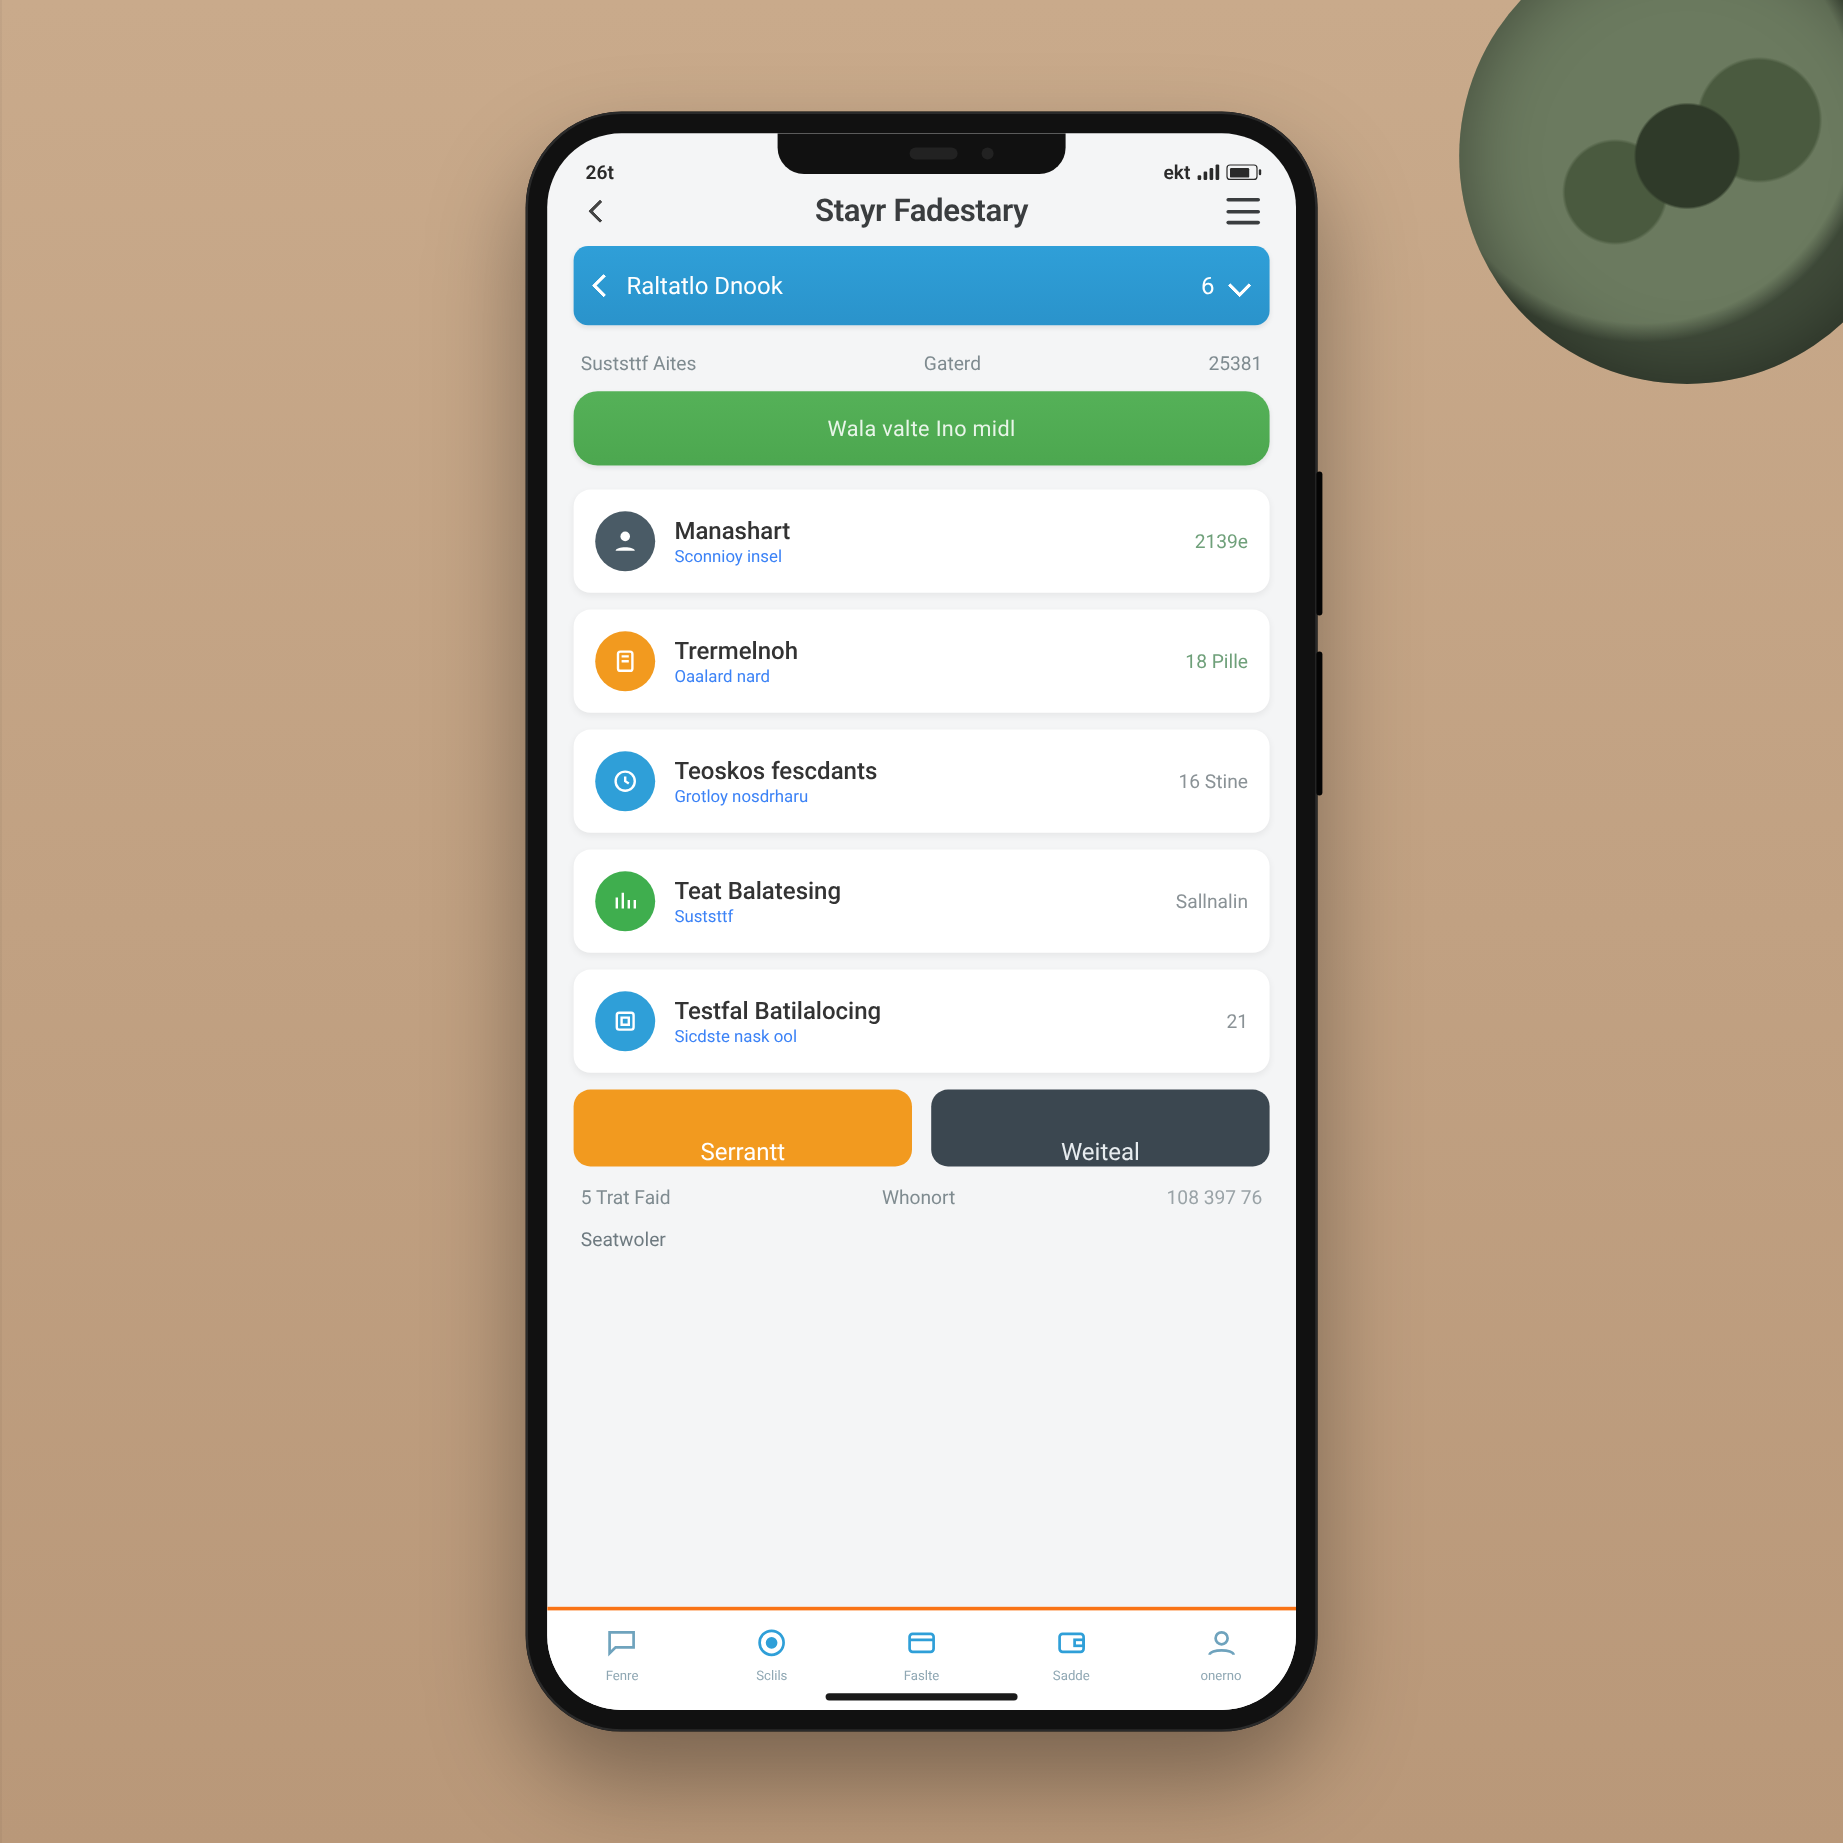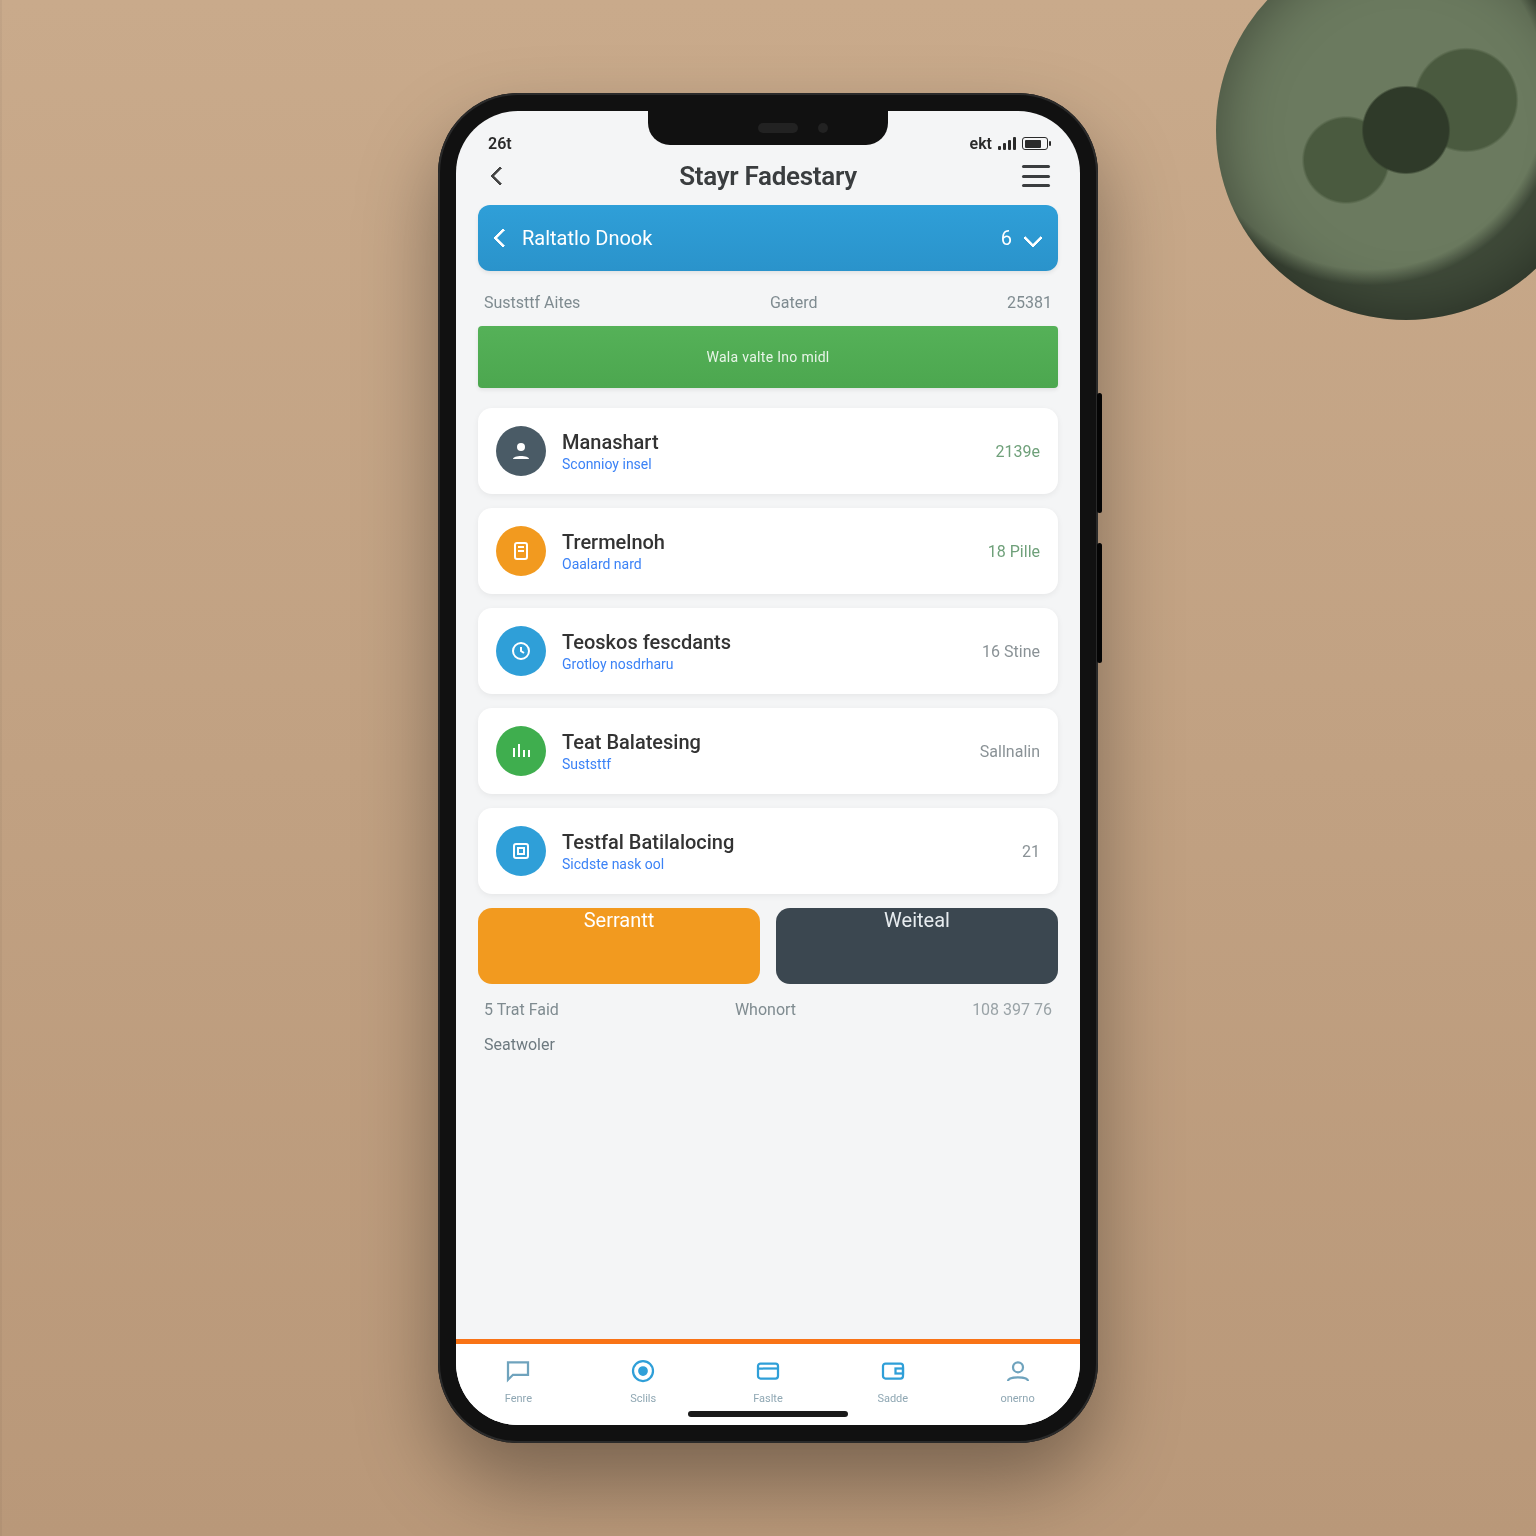--- a/index.html
+++ b/index.html
@@ -115,23 +115,23 @@
   .chev{ width:14px; height:14px; border-left:3px solid currentColor; border-bottom:3px solid currentColor; transform:rotate(45deg); border-radius:1px; }
   .chev.down{ transform: rotate(-45deg); }
 
   .row-labels{
     display:flex; padding: 22px 6px 14px; color:#7f8b90; font-size:16px;
     justify-content:space-between;
   }
 
   .green-bar{
     background: linear-gradient(#55b158,#4ca74f);
-    color:#e8f5e8; height:62px; border-radius:4px;
+    color:#e8f5e8; height:62px; border-radius:20px;
     display:flex; align-items:center; justify-content:center;
-    font-size:14px; letter-spacing:0.3px;
+    font-size:18px; letter-spacing:0.3px;
     box-shadow: 0 2px 4px rgba(0,0,0,0.08);
     margin-bottom: 20px;
   }
 
   .card{
     background:#fff; border-radius:14px; height:86px;
     display:flex; align-items:center; padding: 0 18px;
     margin-bottom: 14px;
     box-shadow: 0 2px 6px rgba(0,0,0,0.06);
     justify-content:space-between;
@@ -143,31 +143,31 @@
   .c-orange{ background:#f29a1f; }
   .c-blue  { background:#2f9fd8; }
   .c-green { background:#3fae4e; }
   .c-blue2 { background:#2f9fd8; }
   .txt .t1{ font-size:20px; color:#333; font-weight:500; }
   .txt .t2{ font-size:14px; color:#3b82f6; margin-top:2px; }
   .meta{ font-size:16px; color:#6fa07a; white-space:nowrap; }
   .meta.gray{ color:#8a9296; }
 
   .btn-row{ display:flex; gap:16px; margin-top: 6px; margin-bottom: 16px; }
-  .btn{ flex:1; height:76px; border-radius:14px; display:flex; align-items:flex-start; justify-content:center; font-size:20px; }
+  .btn{ flex:1; height:64px; border-radius:14px; display:flex; align-items:flex-end; justify-content:center; font-size:20px; }
   .btn.orange{ background:#f29a1f; color:#fff; }
   .btn.dark  { background:#3b4750; color:#e7ecef; }
 
   .foot-row{ display:flex; justify-content:space-between; padding: 0 6px 10px; color:#7f8b90; font-size:16px; }
   .foot-row .c3{ color:#9aa3a7; }
 
   .sect-label{ color:#6e7a80; font-size:16px; padding: 6px 6px 0; }
 
   .tabbar{
-    height:86px; background:#fff; border-top:5px solid #f97316;
+    height:86px; background:#fff; border-top:3px solid #f97316;
     display:flex; align-items:flex-start; justify-content:space-around;
     padding-top:10px;
   }
   .tab{ display:flex; flex-direction:column; align-items:center; gap:4px; width:90px; }
   .tab .ic{ width:34px; height:34px; display:flex; align-items:center; justify-content:center; color:#2f9fd8; }
   .tab .ic.dim{ color:#6fa3bd; }
   .tab .lbl{ font-size:11px; color:#8fa7b3; }
 
   .home-ind{ position:absolute; bottom:8px; left:50%; transform:translateX(-50%);
     width:160px; height:6px; background:#1a1a1a; border-radius:4px; z-index:5;}

